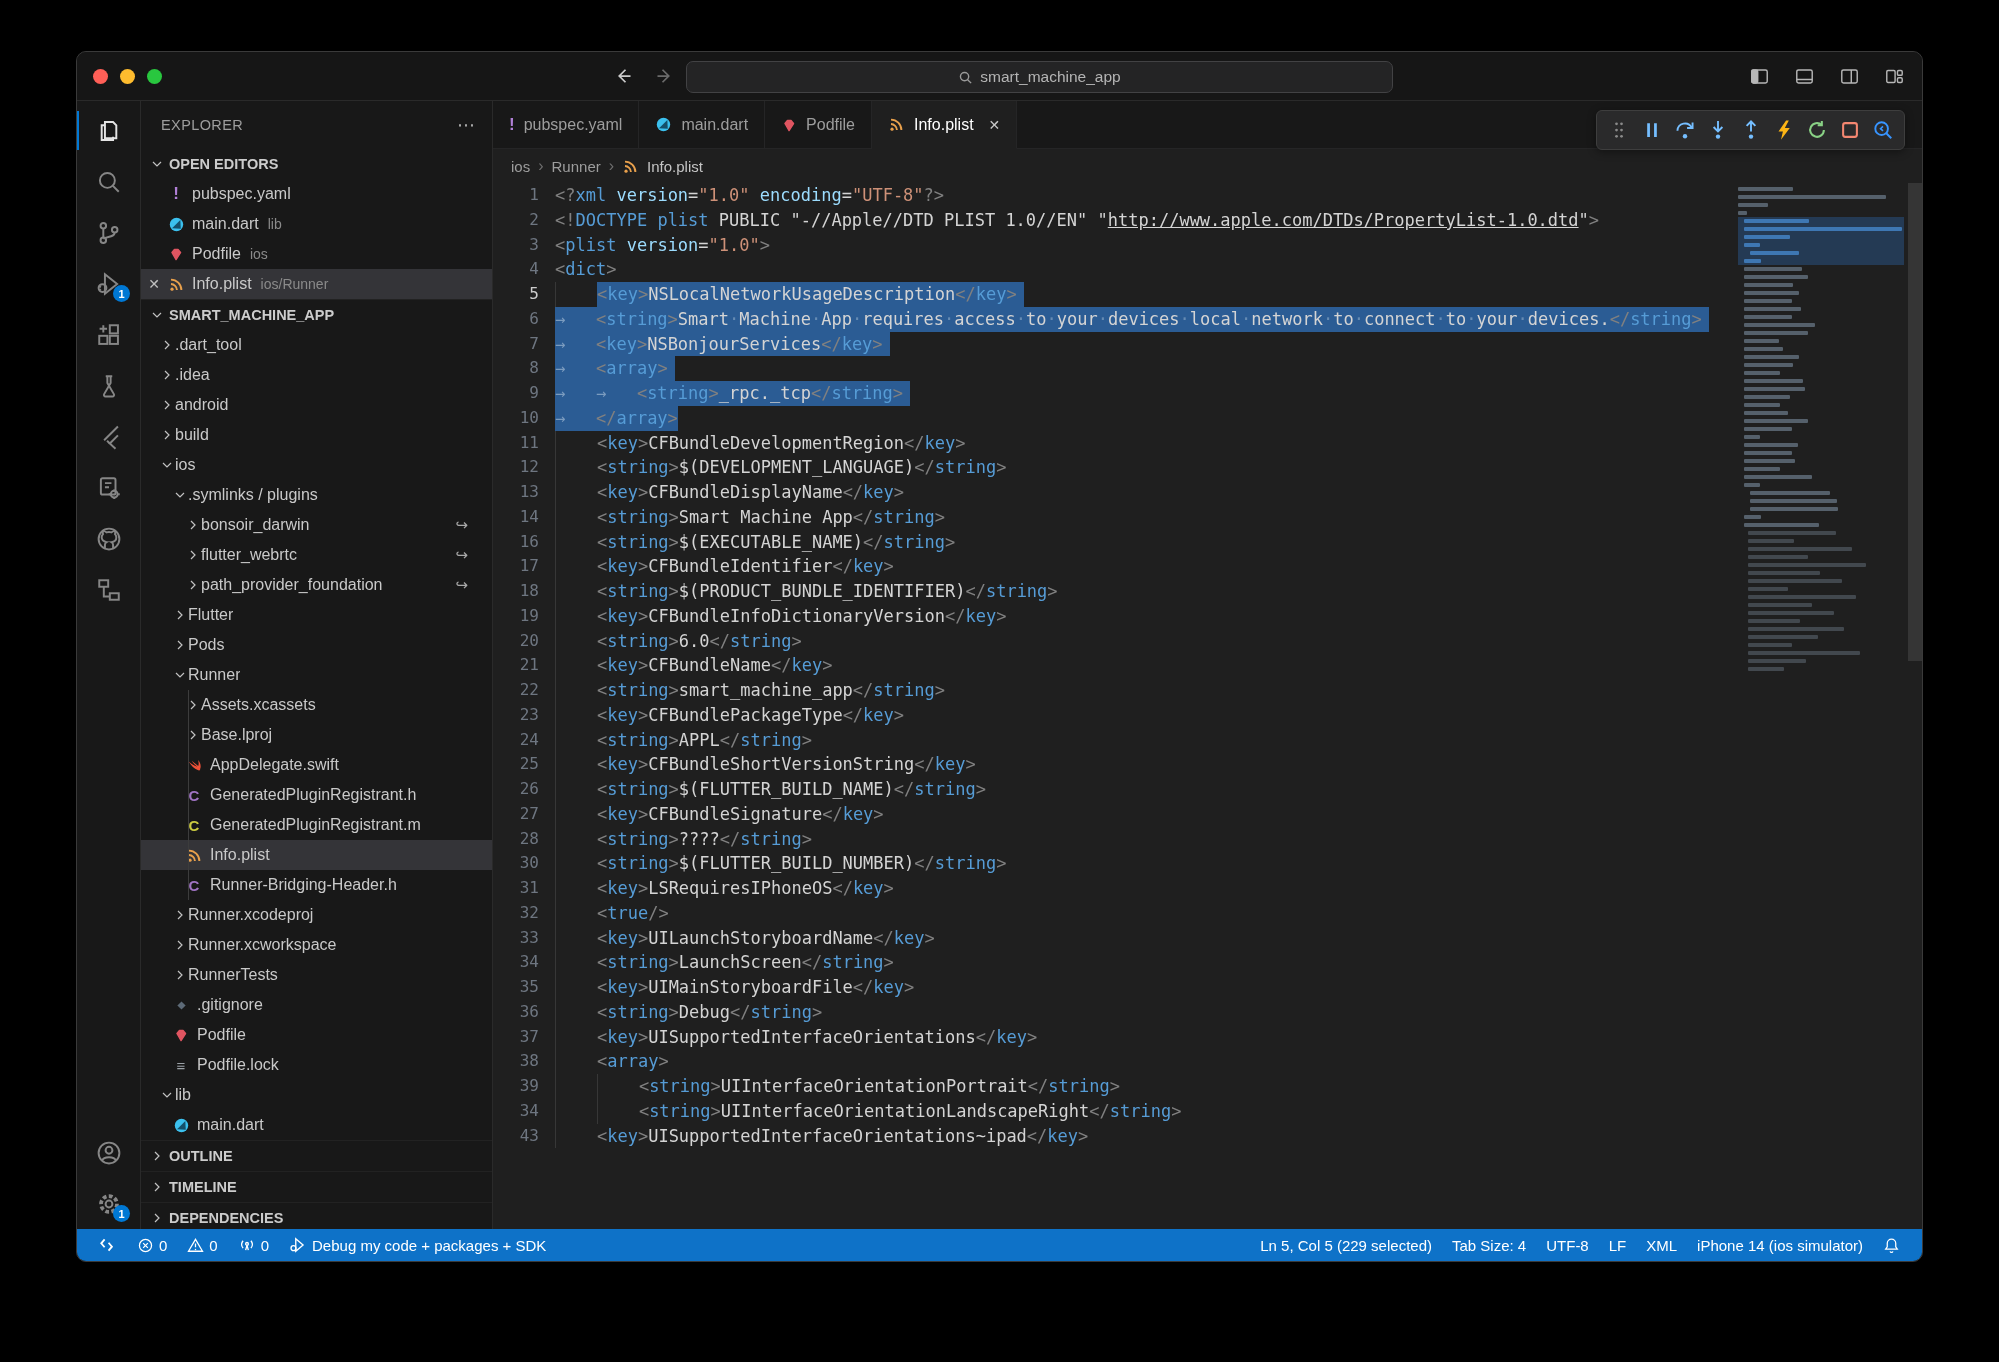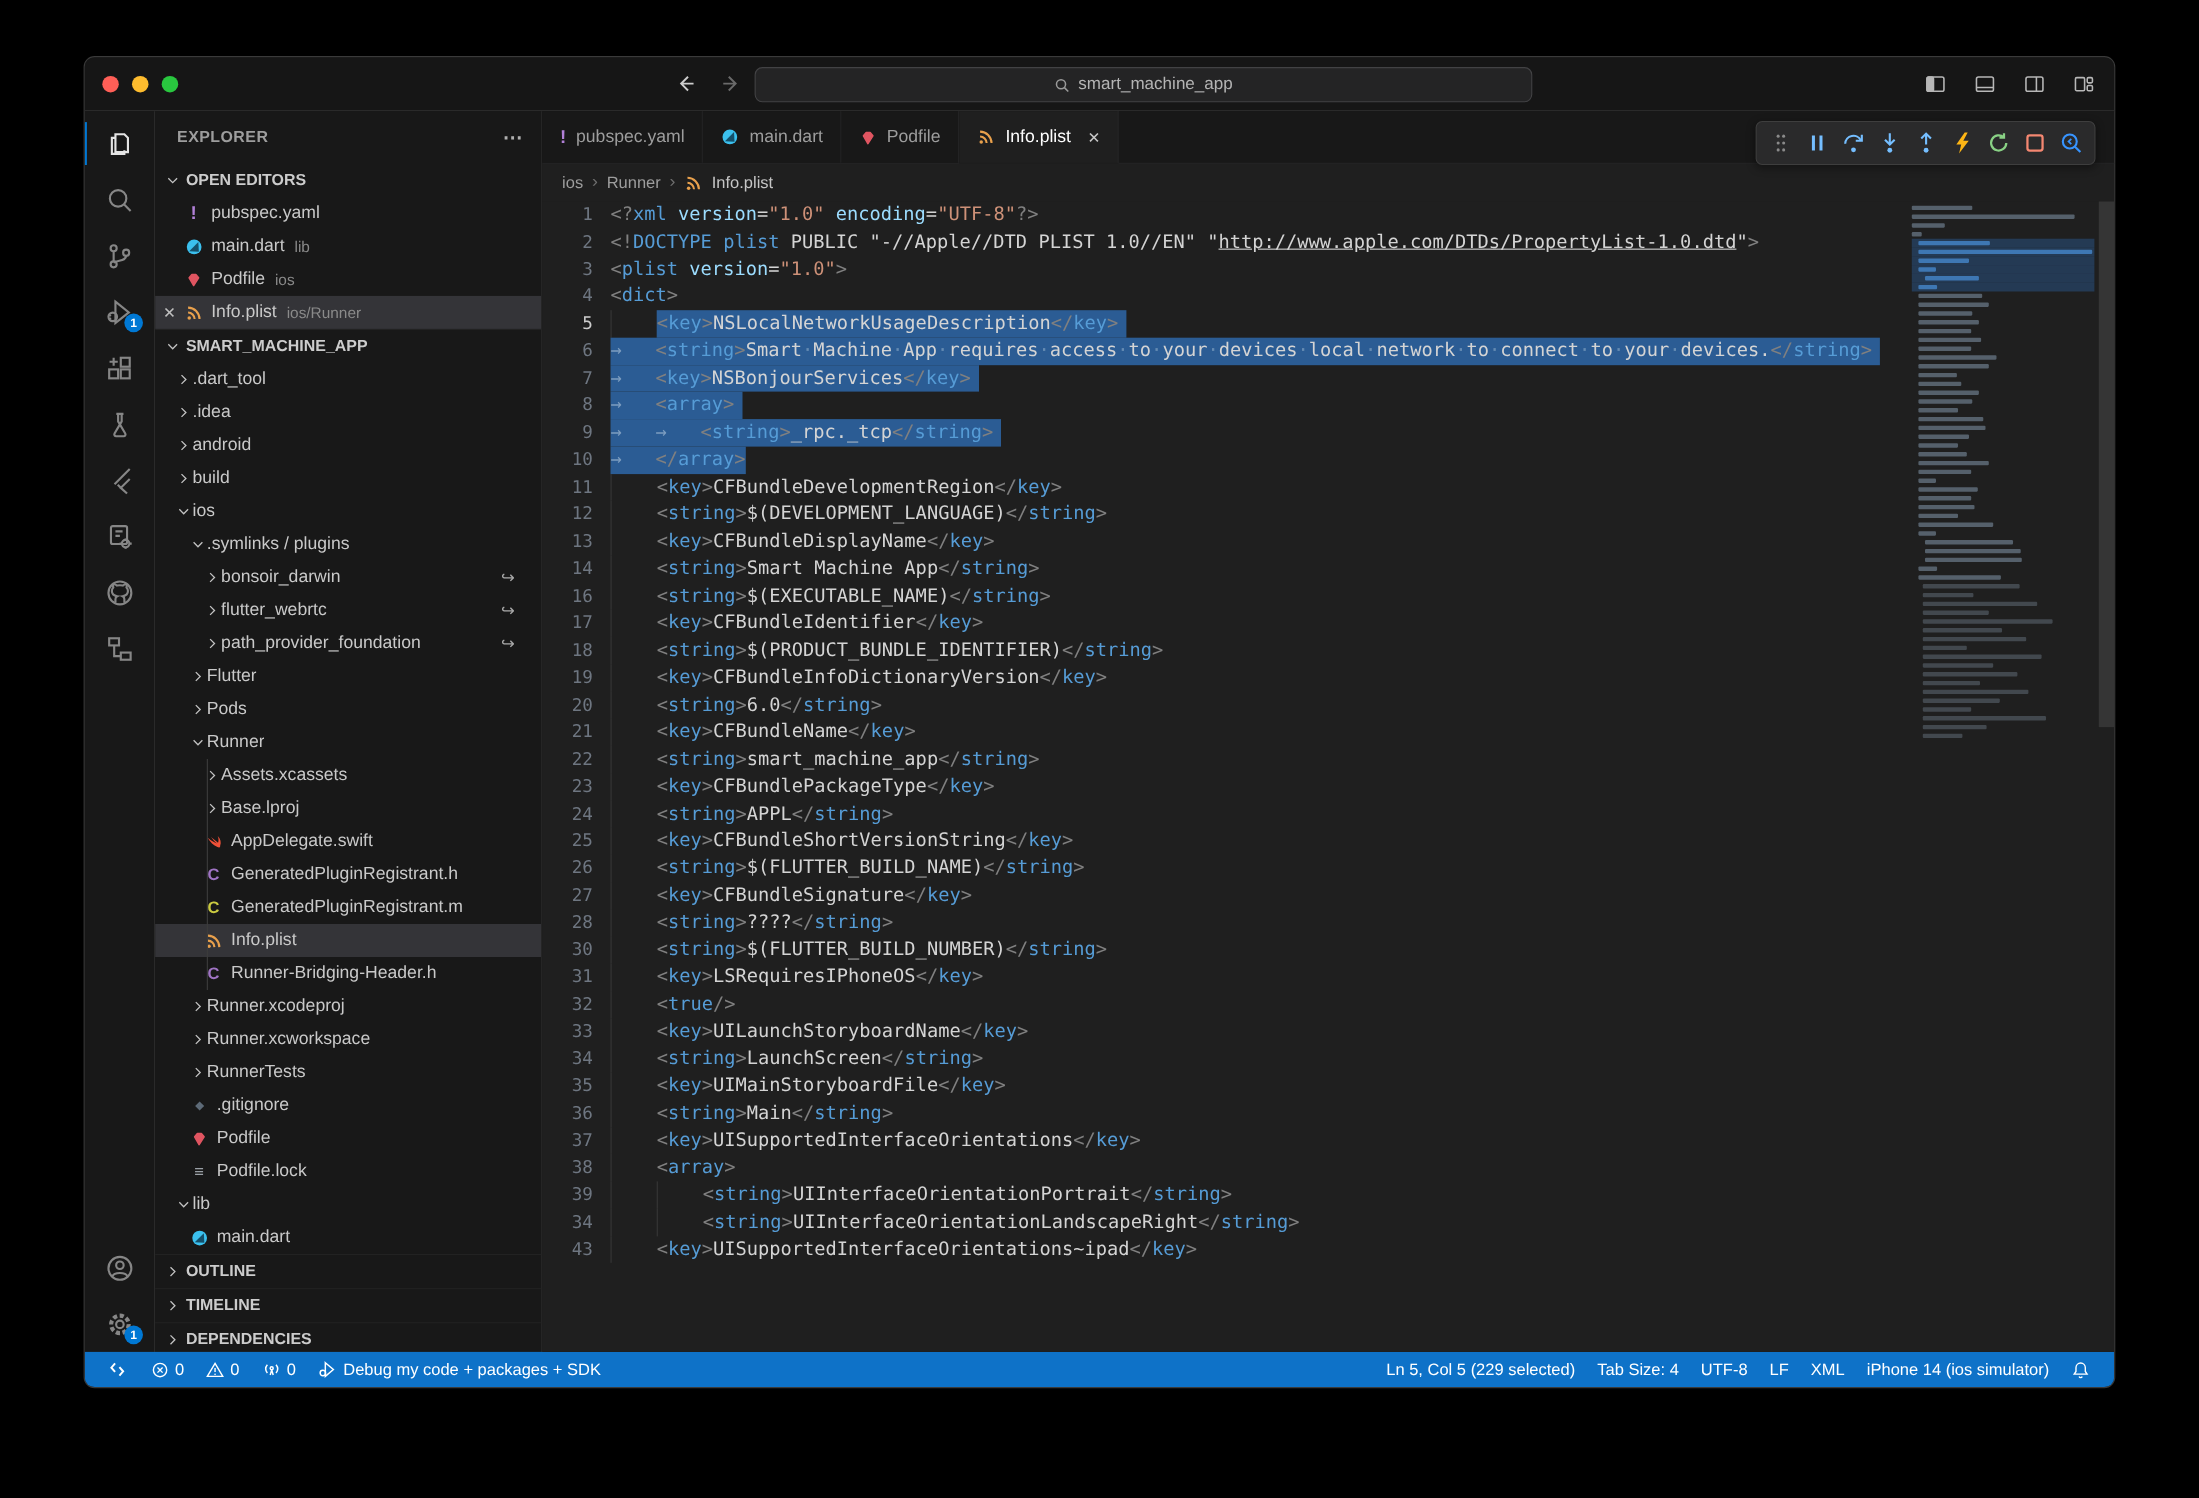--- a/index.html
+++ b/index.html
@@ -27,21 +27,21 @@
   .ab-item{height:51px;display:flex;align-items:center;justify-content:center;color:#868686;position:relative;cursor:pointer;}
   .ab-item.active{color:#e4e4e4;}
   .ab-item.active::before{content:"";position:absolute;left:0;top:6px;bottom:6px;width:2px;background:#0078d4;}
   .ab-badge{position:absolute;right:10px;bottom:7px;min-width:17px;height:17px;border-radius:9px;background:#0078d4;
             color:#fff;font-size:11px;display:flex;align-items:center;justify-content:center;font-weight:bold;}
   .ab-spacer{flex:1}
   
   .sidebar{width:351px;flex:0 0 351px;background:#181818;border-right:1px solid #2a2a2a;
            color:#c2c2c2;font-size:16px;overflow:hidden;display:flex;flex-direction:column;}
   .sb-title{height:48px;flex:0 0 48px;display:flex;align-items:center;padding:0 16px 0 20px;
-            color:#9d9d9d;font-size:14.5px;letter-spacing:.4px;font-weight:bold;}
+            color:#9d9d9d;font-size:14.5px;letter-spacing:.4px;}
   .sb-title .dots{margin-left:auto;color:#b0b0b0;font-size:18px;letter-spacing:1px;cursor:pointer;}
   .sec-header{height:30px;display:flex;align-items:center;font-weight:bold;font-size:14.5px;color:#cccccc;
               padding-left:8px;gap:4px;cursor:pointer;border-top:1px solid #222;}
   .sec-header:first-child{border-top:none}
   .sec-header .chev{width:16px;height:16px;display:flex;align-items:center;justify-content:center;color:#c2c2c2;}
   .row{height:30px;display:flex;align-items:center;position:relative;cursor:pointer;white-space:nowrap;}
   .row.selected{background:#343438;}
   .row .chev{width:16px;display:flex;justify-content:center;color:#c2c2c2;flex:0 0 16px;}
   .row .ficon{width:18px;display:flex;justify-content:center;align-items:center;flex:0 0 18px;margin-right:7px;font-size:15px;}
   .row .lbl{color:#c9c9c9;overflow:hidden;text-overflow:ellipsis;}
@@ -730,21 +730,21 @@
               <div class="cl"><span class="ln">25</span><span class="lc"><span class="ind"></span><span class="c-p">&lt;</span><span class="c-t">key</span><span class="c-p">&gt;</span><span class="c-w">CFBundleShortVersionString</span><span class="c-p">&lt;/</span><span class="c-t">key</span><span class="c-p">&gt;</span></span></div>
               <div class="cl"><span class="ln">26</span><span class="lc"><span class="ind"></span><span class="c-p">&lt;</span><span class="c-t">string</span><span class="c-p">&gt;</span><span class="c-w">$(FLUTTER_BUILD_NAME)</span><span class="c-p">&lt;/</span><span class="c-t">string</span><span class="c-p">&gt;</span></span></div>
               <div class="cl"><span class="ln">27</span><span class="lc"><span class="ind"></span><span class="c-p">&lt;</span><span class="c-t">key</span><span class="c-p">&gt;</span><span class="c-w">CFBundleSignature</span><span class="c-p">&lt;/</span><span class="c-t">key</span><span class="c-p">&gt;</span></span></div>
               <div class="cl"><span class="ln">28</span><span class="lc"><span class="ind"></span><span class="c-p">&lt;</span><span class="c-t">string</span><span class="c-p">&gt;</span><span class="c-w">????</span><span class="c-p">&lt;/</span><span class="c-t">string</span><span class="c-p">&gt;</span></span></div>
               <div class="cl"><span class="ln">30</span><span class="lc"><span class="ind"></span><span class="c-p">&lt;</span><span class="c-t">string</span><span class="c-p">&gt;</span><span class="c-w">$(FLUTTER_BUILD_NUMBER)</span><span class="c-p">&lt;/</span><span class="c-t">string</span><span class="c-p">&gt;</span></span></div>
               <div class="cl"><span class="ln">31</span><span class="lc"><span class="ind"></span><span class="c-p">&lt;</span><span class="c-t">key</span><span class="c-p">&gt;</span><span class="c-w">LSRequiresIPhoneOS</span><span class="c-p">&lt;/</span><span class="c-t">key</span><span class="c-p">&gt;</span></span></div>
               <div class="cl"><span class="ln">32</span><span class="lc"><span class="ind"></span><span class="c-p">&lt;</span><span class="c-t">true</span><span class="c-p">/&gt;</span></span></div>
               <div class="cl"><span class="ln">33</span><span class="lc"><span class="ind"></span><span class="c-p">&lt;</span><span class="c-t">key</span><span class="c-p">&gt;</span><span class="c-w">UILaunchStoryboardName</span><span class="c-p">&lt;/</span><span class="c-t">key</span><span class="c-p">&gt;</span></span></div>
               <div class="cl"><span class="ln">34</span><span class="lc"><span class="ind"></span><span class="c-p">&lt;</span><span class="c-t">string</span><span class="c-p">&gt;</span><span class="c-w">LaunchScreen</span><span class="c-p">&lt;/</span><span class="c-t">string</span><span class="c-p">&gt;</span></span></div>
               <div class="cl"><span class="ln">35</span><span class="lc"><span class="ind"></span><span class="c-p">&lt;</span><span class="c-t">key</span><span class="c-p">&gt;</span><span class="c-w">UIMainStoryboardFile</span><span class="c-p">&lt;/</span><span class="c-t">key</span><span class="c-p">&gt;</span></span></div>
-              <div class="cl"><span class="ln">36</span><span class="lc"><span class="ind"></span><span class="c-p">&lt;</span><span class="c-t">string</span><span class="c-p">&gt;</span><span class="c-w">Main</span><span class="c-p">&lt;/</span><span class="c-t">string</span><span class="c-p">&gt;</span></span></div>
+              <div class="cl"><span class="ln">36</span><span class="lc"><span class="ind"></span><span class="c-p">&lt;</span><span class="c-t">string</span><span class="c-p">&gt;</span><span class="c-w">Debug</span><span class="c-p">&lt;/</span><span class="c-t">string</span><span class="c-p">&gt;</span></span></div>
               <div class="cl"><span class="ln">37</span><span class="lc"><span class="ind"></span><span class="c-p">&lt;</span><span class="c-t">key</span><span class="c-p">&gt;</span><span class="c-w">UISupportedInterfaceOrientations</span><span class="c-p">&lt;/</span><span class="c-t">key</span><span class="c-p">&gt;</span></span></div>
               <div class="cl"><span class="ln">38</span><span class="lc"><span class="ind"></span><span class="c-p">&lt;</span><span class="c-t">array</span><span class="c-p">&gt;</span></span></div>
               <div class="cl"><span class="ln">39</span><span class="lc"><span class="ind"></span><span class="ind"></span><span class="c-p">&lt;</span><span class="c-t">string</span><span class="c-p">&gt;</span><span class="c-w">UIInterfaceOrientationPortrait</span><span class="c-p">&lt;/</span><span class="c-t">string</span><span class="c-p">&gt;</span></span></div>
               <div class="cl"><span class="ln">34</span><span class="lc"><span class="ind"></span><span class="ind"></span><span class="c-p">&lt;</span><span class="c-t">string</span><span class="c-p">&gt;</span><span class="c-w">UIInterfaceOrientationLandscapeRight</span><span class="c-p">&lt;/</span><span class="c-t">string</span><span class="c-p">&gt;</span></span></div>
               <div class="cl"><span class="ln">43</span><span class="lc"><span class="ind"></span><span class="c-p">&lt;</span><span class="c-t">key</span><span class="c-p">&gt;</span><span class="c-w">UISupportedInterfaceOrientations~ipad</span><span class="c-p">&lt;/</span><span class="c-t">key</span><span class="c-p">&gt;</span></span></div>
             </div>
         <div class="minimap" id="minimap">
               <div class="mm-row">
                 <div class="mm-bar" style="width:55px;margin-left:0px;background:rgba(130,150,170,.55)"></div>
               </div>

